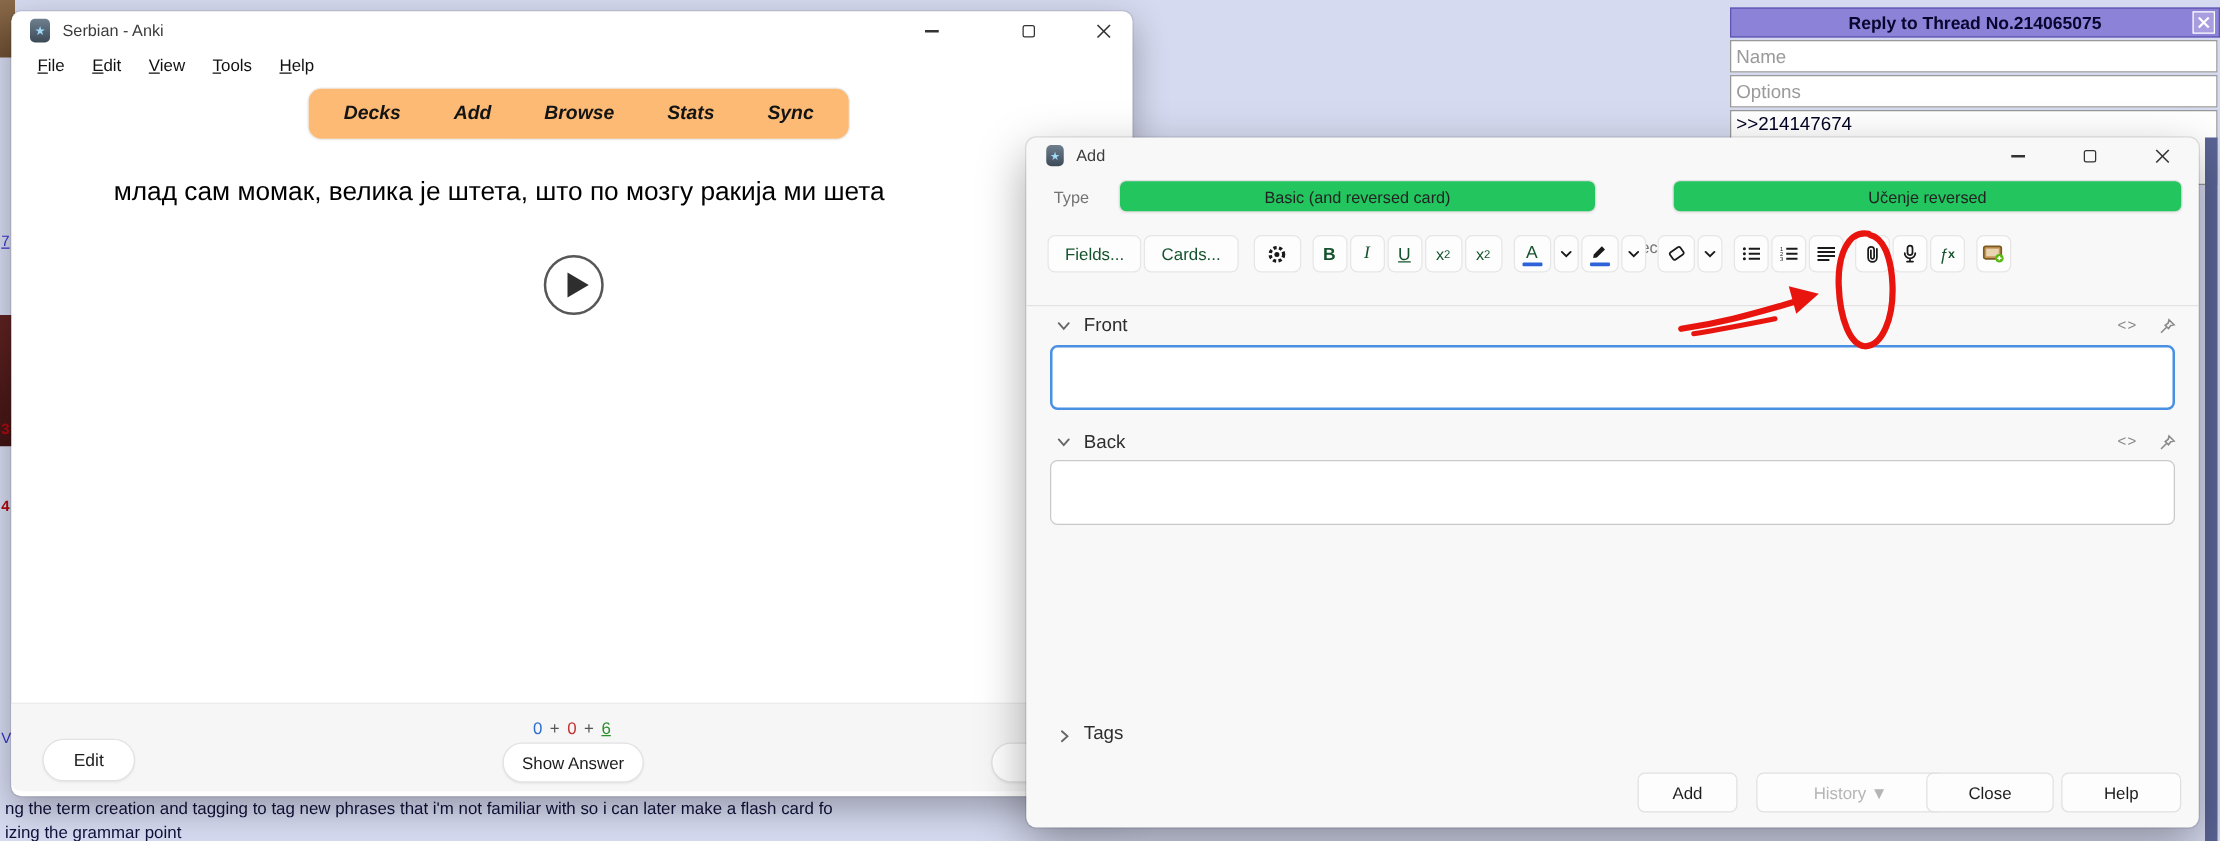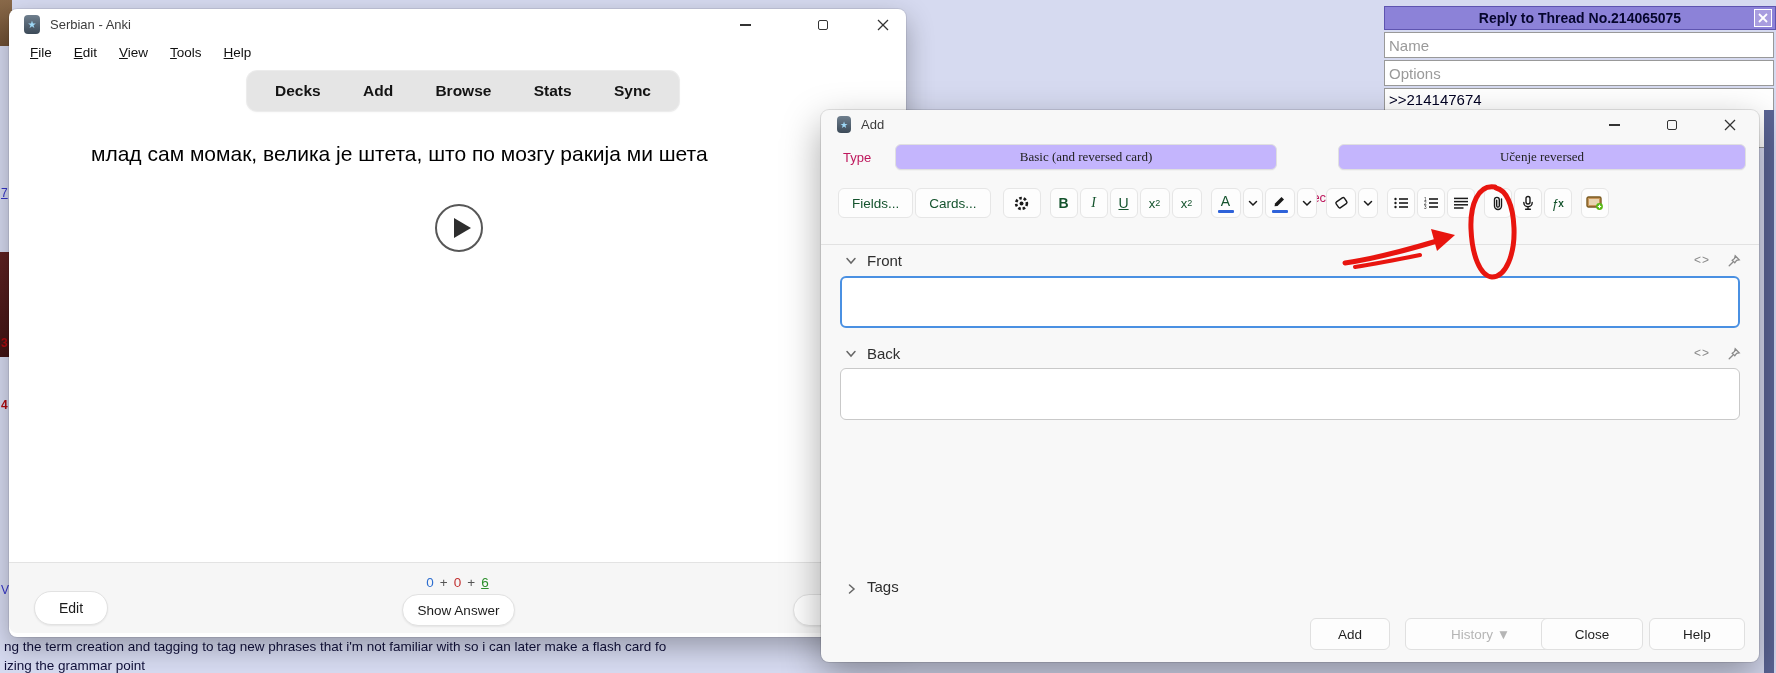--- a/index.html
+++ b/index.html
@@ -36,21 +36,21 @@
   
   .anki-main { position:absolute; left:9px; top:9px; width:897px; height:628px; background:#fff; border-radius:8px; box-shadow:0 10px 28px rgba(0,0,0,.30), 0 0 0 1px rgba(0,0,0,.08); z-index:2; }
   .am-titlebar { position:relative; height:32px; }
   .app-icon { position:absolute; width:16px; height:19px; border-radius:4px; background:linear-gradient(180deg,#6f7f8e,#3c4a58); display:flex; align-items:center; justify-content:center; color:#9fd9f7; font-size:10px; }
   .am-titlebar .app-icon { left:15px; top:6px; }
   .am-title { position:absolute; left:41px; top:8px; font-size:13px; color:#3c3c3c; }
   .am-menubar { position:absolute; top:32px; left:0; right:0; height:26px; display:flex; padding-left:10px; }
   .menu-item { display:inline-block; padding:4px 11px; font-size:13.5px; color:#111; cursor:pointer; }
   .menu-item::first-letter { text-decoration:underline; }
   .am-tabstrip { position:absolute; top:58px; left:0; right:0; height:46px; }
-  .tabs-box { position:absolute; left:238px; top:4px; width:432px; height:40px; background:#e5e5e5; border-radius:10px; box-shadow:0 0 0 1px #ececec, 0 1px 3px rgba(0,0,0,.05); display:flex; justify-content:space-between; align-items:center; padding:0 28px; }
+  .tabs-box { position:absolute; left:238px; top:4px; width:432px; height:40px; background:#fdba74; border-radius:10px; box-shadow:0 0 0 1px #ececec, 0 1px 3px rgba(0,0,0,.05); display:flex; justify-content:space-between; align-items:center; padding:0 28px;font-style:italic; }
   .tab { font-weight:bold; font-size:15.5px; color:#141414; cursor:pointer; }
   .card-text { position:absolute; left:82px; top:133px; font-size:21px; color:#000; white-space:nowrap; }
   .play-btn { position:absolute; left:426px; top:195px; width:48px; height:48px; border:2.5px solid #575757; border-radius:50%; cursor:pointer; }
   .play-tri { position:absolute; left:17px; top:12px; width:0; height:0; border-left:17px solid #2e2e2e; border-top:10px solid transparent; border-bottom:10px solid transparent; }
   .am-bottombar { position:absolute; left:0; top:553px; width:100%; height:71px; background:#f6f6f6; border-top:1px solid #e3e3e3; border-radius:0 0 8px 8px; }
   .counts { position:absolute; top:12px; width:100%; text-align:center; font-size:13.5px; }
   .counts span { margin:0 3px; }
   .cnt-new { color:#2e6ecf; }
   .cnt-plus { color:#555; }
   .cnt-learn { color:#c23232; }
@@ -59,22 +59,22 @@
   .btn-edit { left:25px; top:28px; width:74px; height:34px; font-size:14px; }
   .btn-show { left:393px; top:31px; width:113px; height:32px; }
   .btn-cut { left:784px; top:31px; width:70px; height:32px; }
 
   
   .add-dialog { position:absolute; left:821px; top:110px; width:938px; height:552px; background:#f8f8f8; border-radius:8px; box-shadow:0 14px 38px rgba(0,0,0,.35), 0 0 0 1px rgba(0,0,0,.10); z-index:5; }
   .ad-titlebar { position:relative; height:30px; }
   .ad-titlebar .app-icon { left:16px; top:6px; width:14px; height:17px; font-size:9px; }
   .ad-title { position:absolute; left:40px; top:7px; font-size:13px; color:#3c3c3c; }
   .ad-titlebar .win-btn { height:30px; }
-  .row-label { position:absolute; font-size:13px; color:#be185d; }
-  .sel-btn { position:absolute; height:26px; background:#c4b5fd; border:1px solid #e0e0e0; border-radius:6px; font-size:13px; color:#222; display:flex; align-items:center; justify-content:center; cursor:pointer; box-shadow:0 1px 1px rgba(0,0,0,.03);font-family:Liberation Serif, serif; }
+  .row-label { position:absolute; font-size:13px; color:#737373; }
+  .sel-btn { position:absolute; height:26px; background:#22c55e; border:1px solid #e0e0e0; border-radius:6px; font-size:13px; color:#222; display:flex; align-items:center; justify-content:center; cursor:pointer; box-shadow:0 1px 1px rgba(0,0,0,.03); }
   .toolbar { position:absolute; left:17px; top:78px; height:30px; display:flex; align-items:center; gap:2px; }
   .tb-btn { height:30px; background:#fdfdfd; border:1px solid #e6e6e6; border-radius:6px; display:flex; align-items:center; justify-content:center; font-size:14px; color:#14532d; cursor:pointer; position:relative; }
   .tb-text { padding:0 13px; font-size:13.5px; }
   .w28 { width:28px; } .w30 { width:30px; } .w38 { width:38px; } .w20 { width:20px; }
   .gap { width:8px; } .gap-s { width:5px; }
   .b-bold { font-weight:bold; }
   .b-italic { font-style:italic; font-family:"Liberation Serif", serif; }
   .b-under { text-decoration:underline; }
   .supsub { font-size:13px; }
   .supsub sup, .supsub sub { font-size:9px; }

